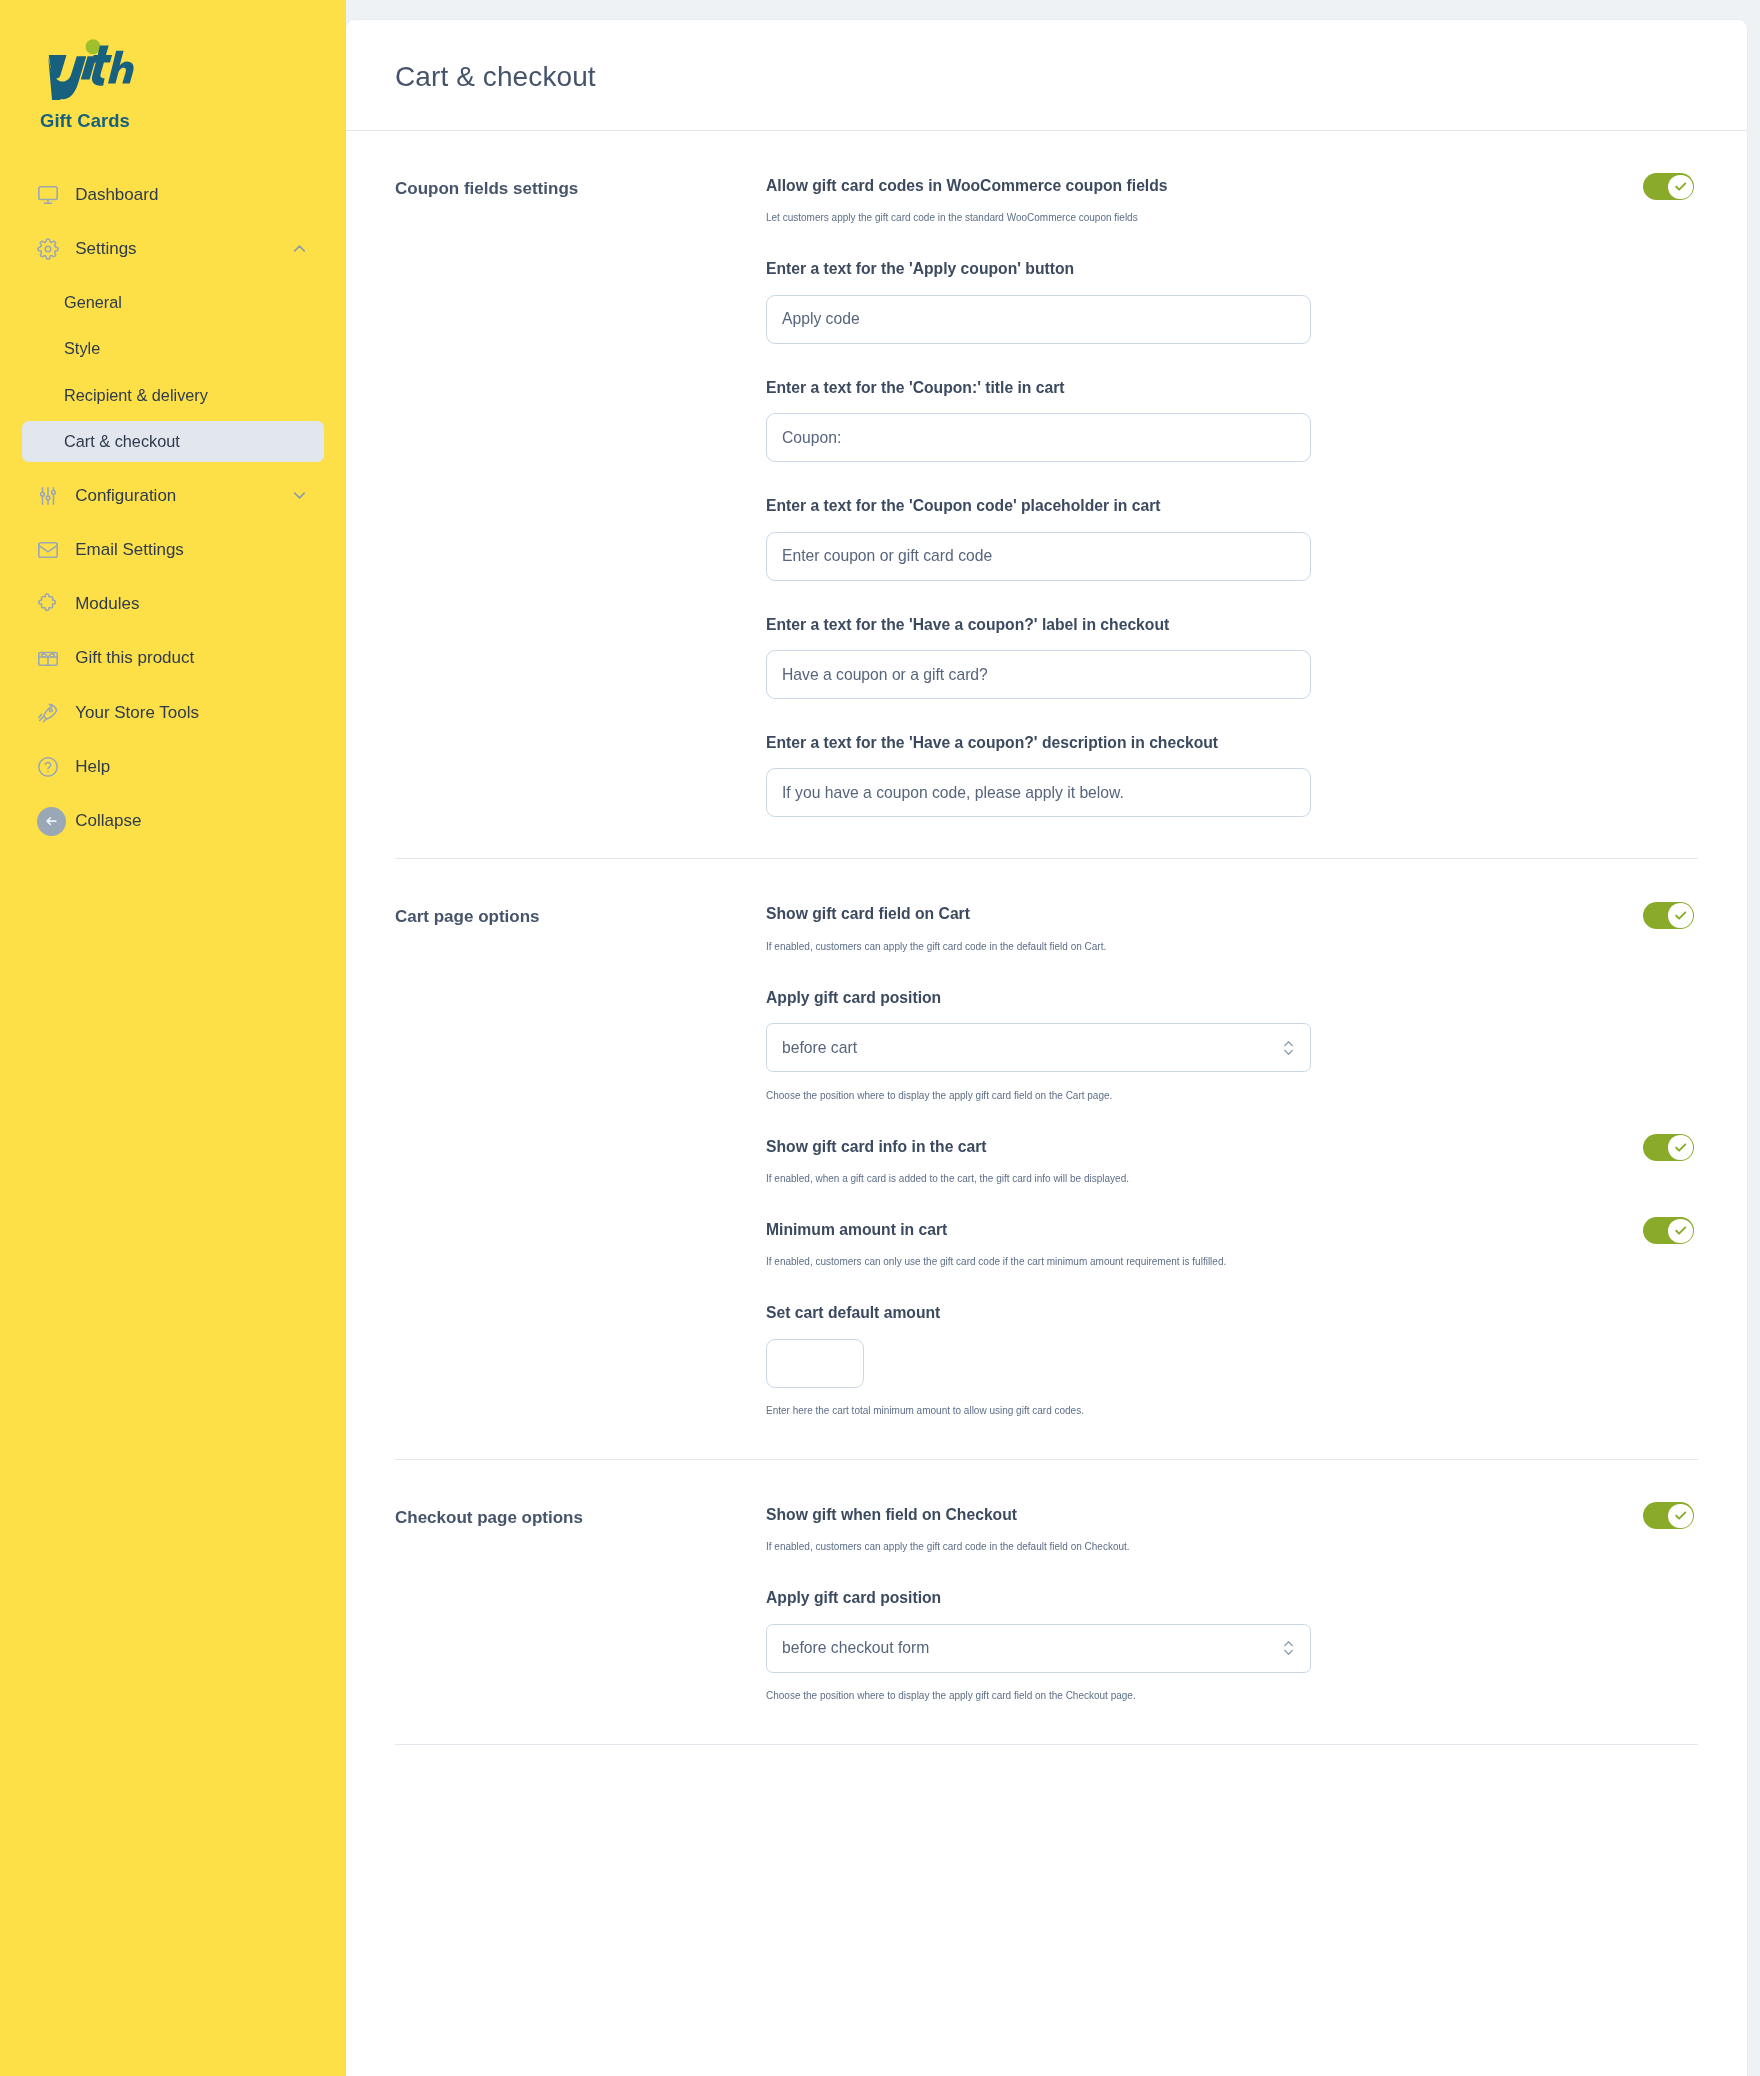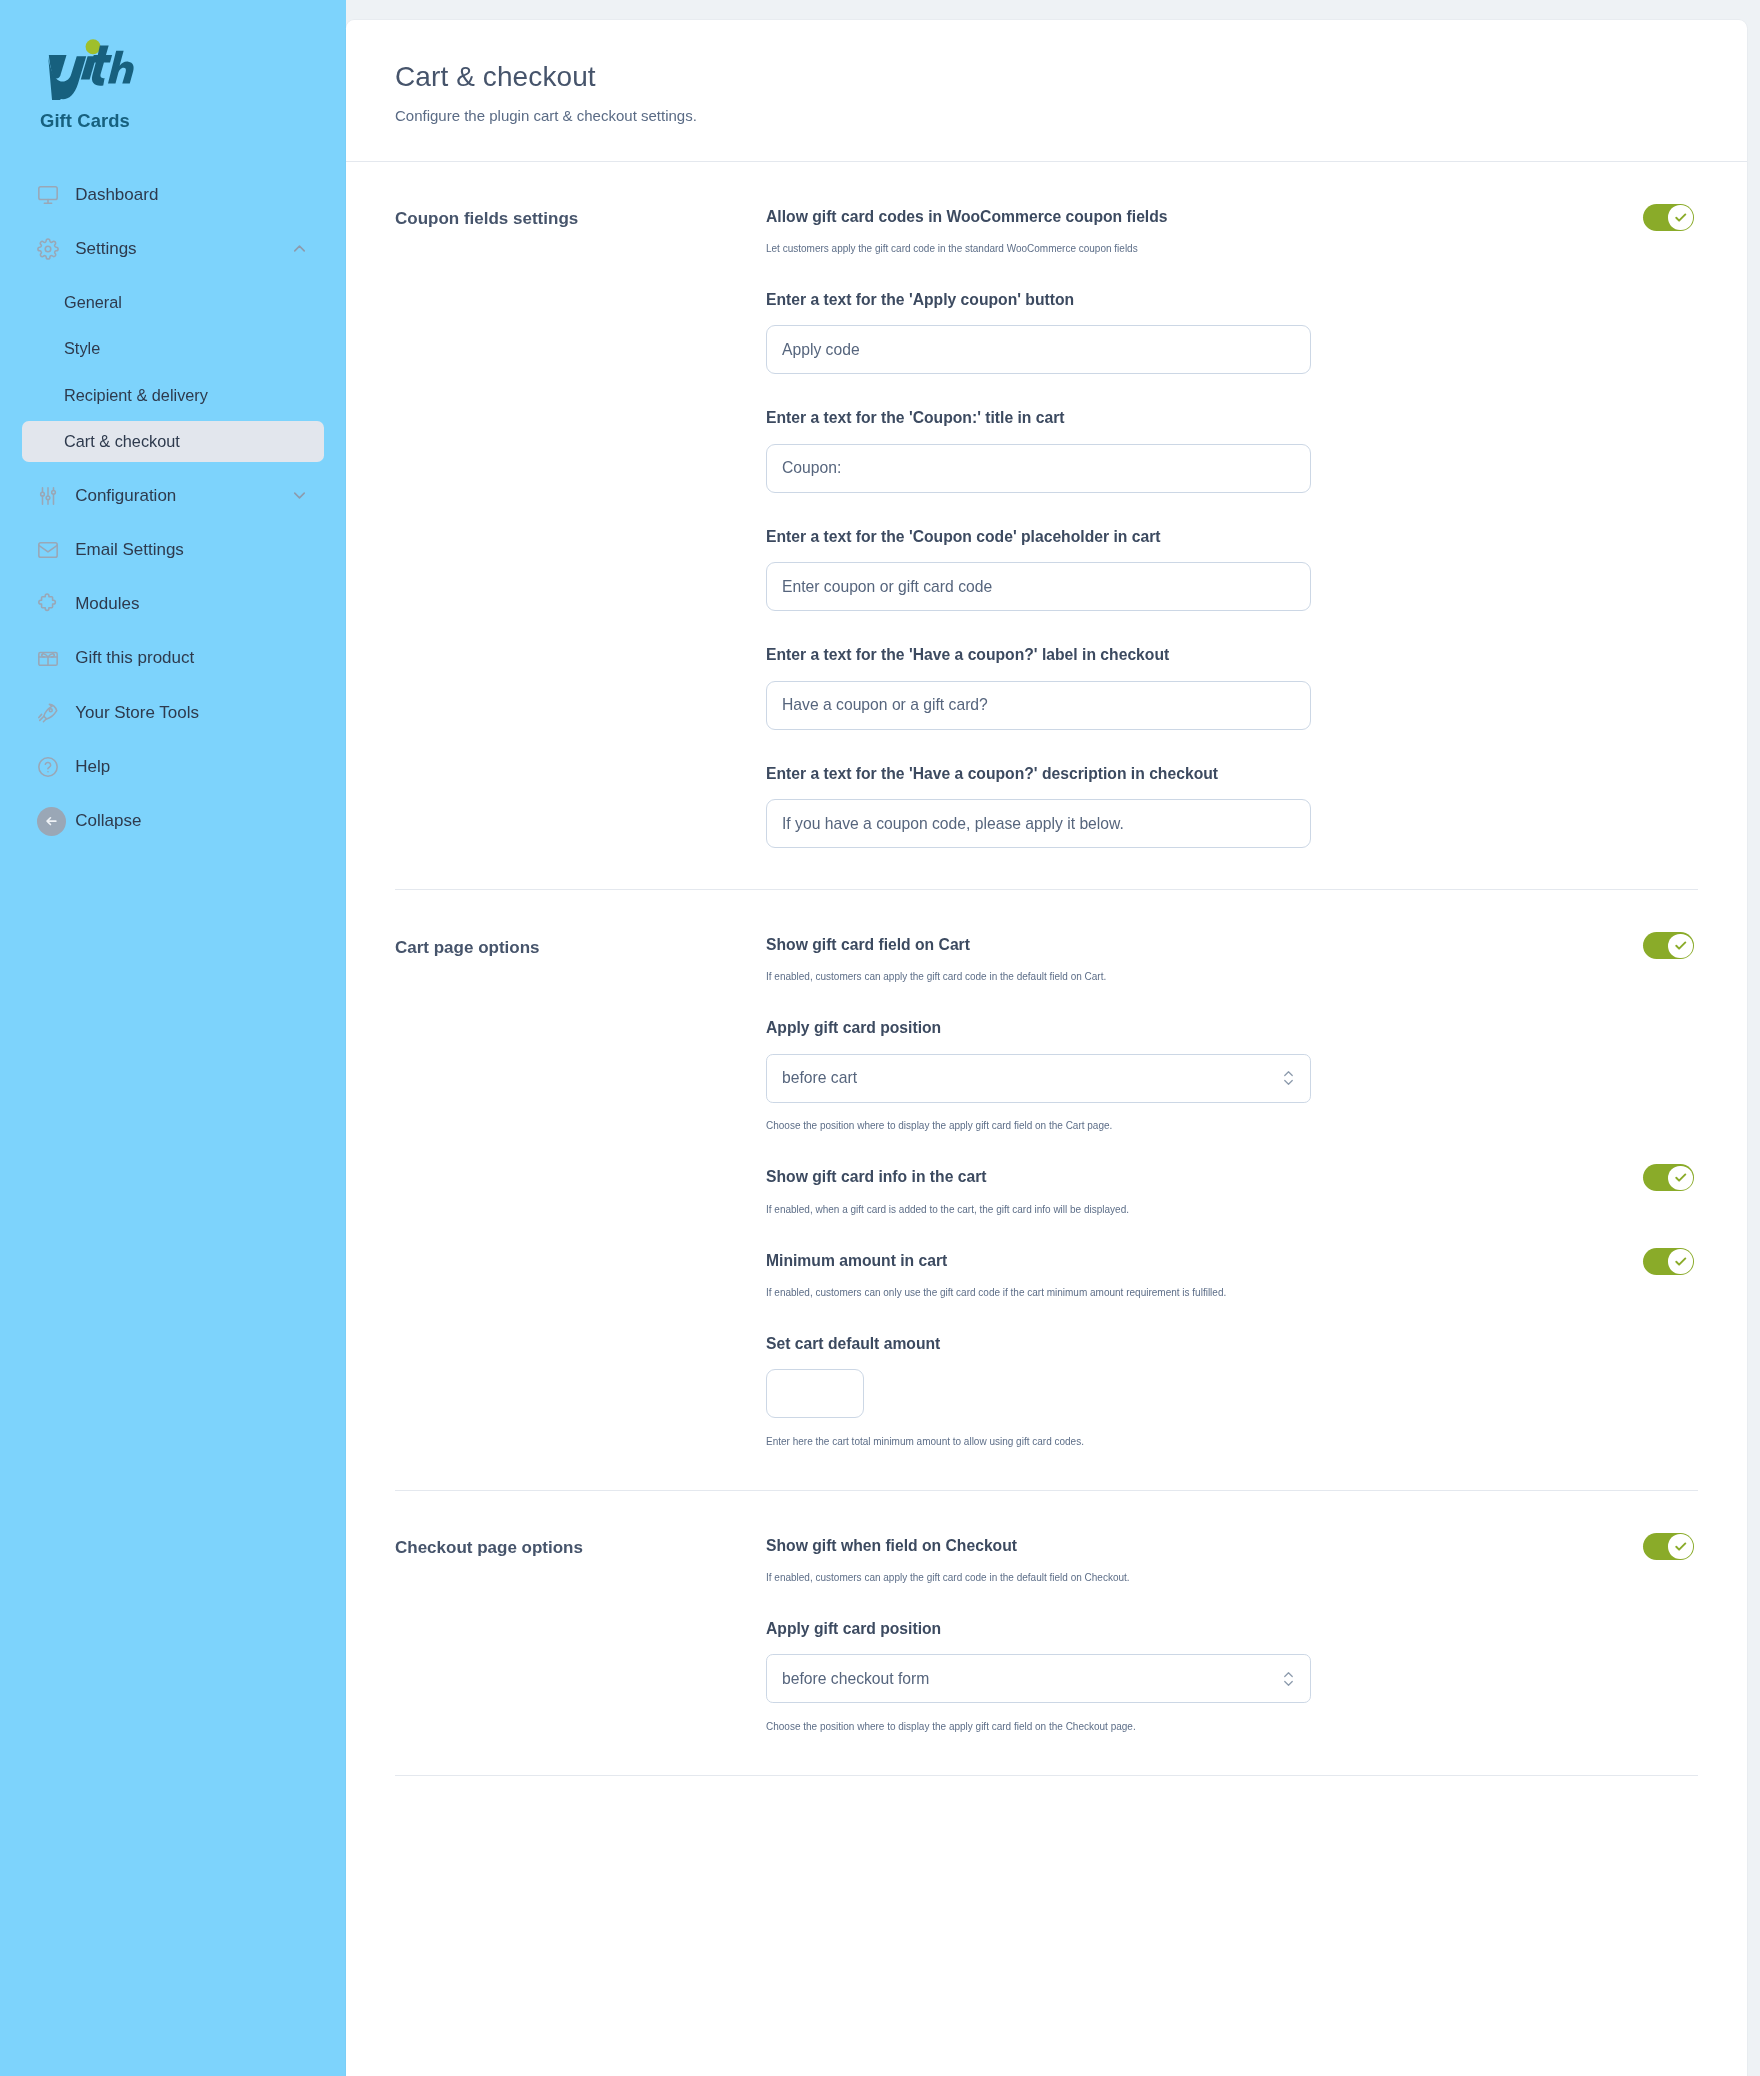--- a/index.html
+++ b/index.html
@@ -16,21 +16,21 @@
     display: flex;
     width: 1761px;
     min-height: 2077px;
     position: relative;
   }
 
   
   .sidebar {
     width: 346px;
     flex: 0 0 346px;
-    background: #7dd3fc;
+    background: #fde047;
     padding-top: 37px;
   }
 
   .brand {
     padding-left: 40px;
     margin-bottom: 42px;
   }
   .brand-logo {
     display: block;
     height: 63px;
@@ -382,21 +382,20 @@
         <span class="nav-label">Collapse</span>
       </div>
 
     </nav>
   </aside>
 
   <main class="panel">
 
     <header class="panel-header">
       <h1 class="page-title">Cart &amp; checkout</h1>
-      <p class="page-sub">Configure the plugin cart &amp; checkout settings.</p>
     </header>
 
     <div class="panel-body">
 
       <section class="section">
         <div class="section-title">Coupon fields settings</div>
         <div class="section-fields">
 
           <div class="field-row">
             <span class="field-label">Allow gift card codes in WooCommerce coupon fields</span>

